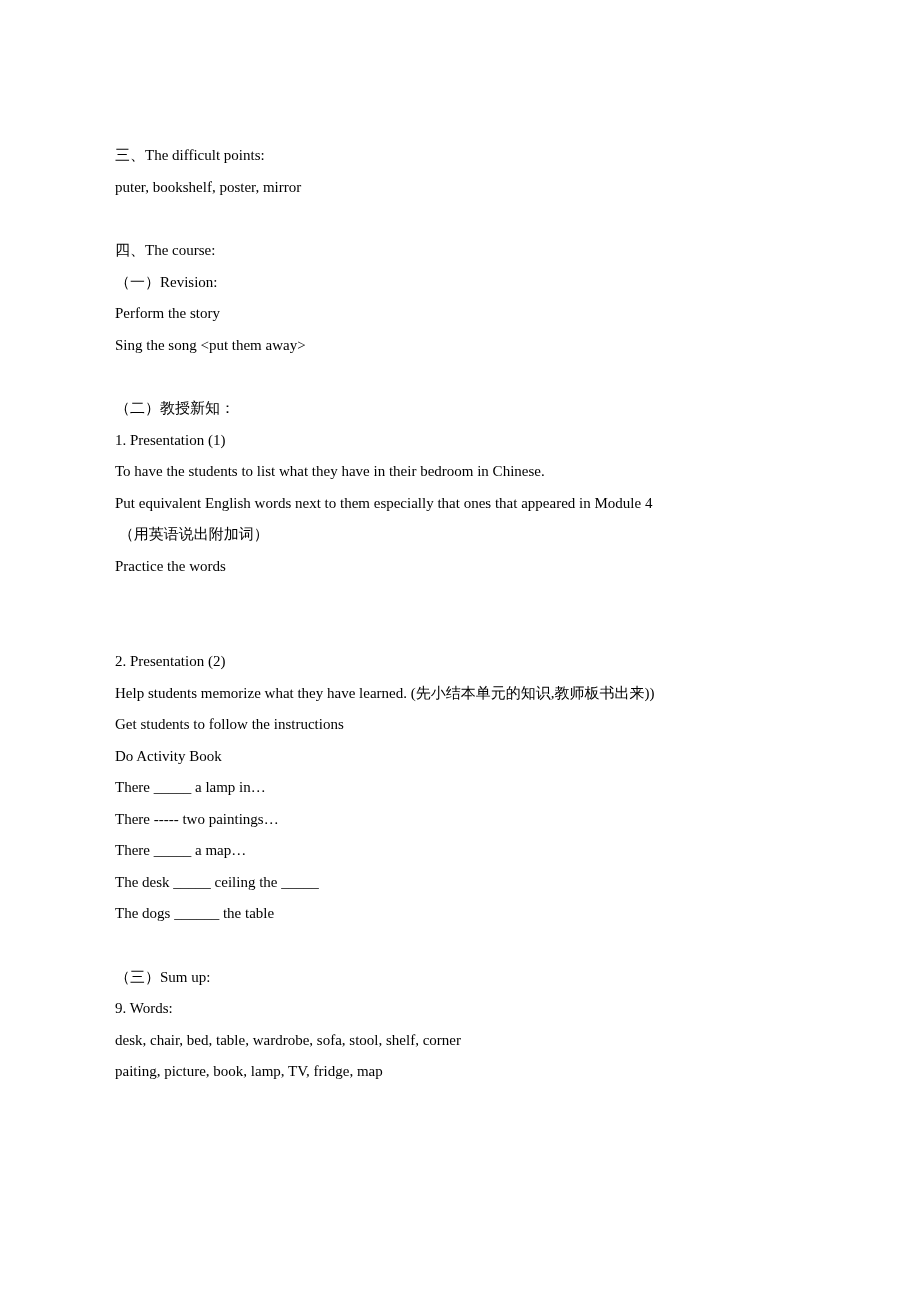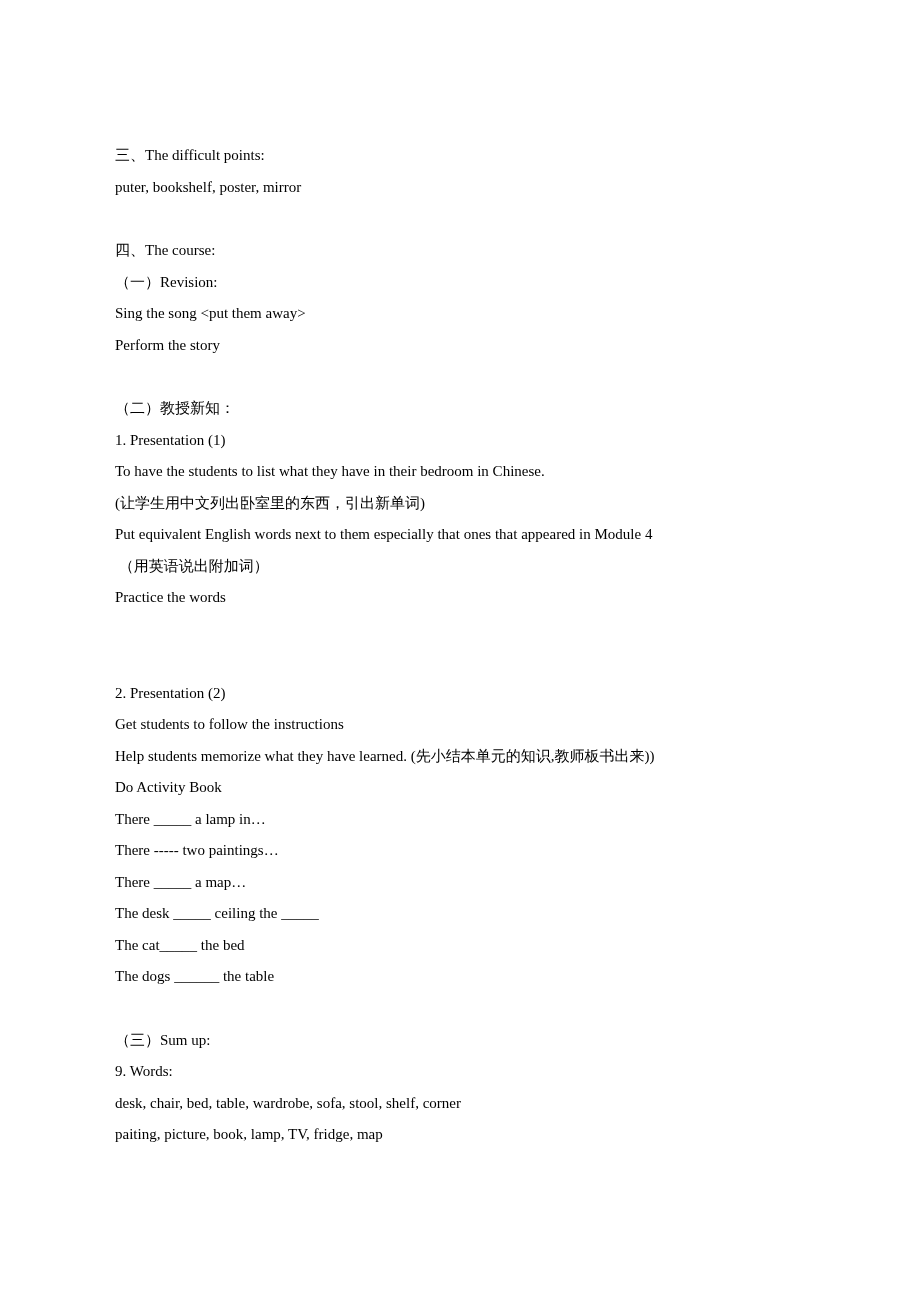--- a/index.html
+++ b/index.html
@@ -35,45 +35,43 @@
 
 <div class="page">
 
   <div class="line bold">三、The difficult points:</div>
   <div class="line">puter, bookshelf, poster, mirror</div>
 
   <div class="spacer"></div>
 
   <div class="line bold">四、The course:</div>
   <div class="line bold">（一）Revision:</div>
+  <div class="line">Perform the story</div>
   <div class="line">Sing the song &lt;put them away&gt;</div>
-  <div class="line">Perform the story</div>
 
   <div class="spacer"></div>
 
   <div class="line bold">（二）教授新知：</div>
   <div class="line">1. Presentation (1)</div>
   <div class="line">To have the students to list what they have in their bedroom in Chinese.</div>
-  <div class="line">(让学生用中文列出卧室里的东西，引出新单词)</div>
   <div class="line">Put equivalent English words next to them especially that ones that appeared in Module 4</div>
   <div class="line"> （用英语说出附加词）</div>
   <div class="line">Practice the words</div>
 
   <div class="spacer"></div>
   <div class="spacer-small"></div>
 
   <div class="line">2. Presentation (2)</div>
+  <div class="line">Help students memorize what they have learned. (先小结本单元的知识,教师板书出来))</div>
   <div class="line">Get students to follow the instructions</div>
-  <div class="line">Help students memorize what they have learned. (先小结本单元的知识,教师板书出来))</div>
   <div class="line">Do Activity Book</div>
   <div class="line">There _____ a lamp in…</div>
   <div class="line">There ----- two paintings…</div>
   <div class="line">There _____ a map…</div>
   <div class="line">The desk _____ ceiling the _____</div>
-  <div class="line">The cat_____ the bed</div>
   <div class="line">The dogs ______ the table</div>
 
   <div class="spacer"></div>
 
   <div class="line bold">（三）Sum up:</div>
   <div class="line">9. Words:</div>
   <div class="line">desk, chair, bed, table, wardrobe, sofa, stool, shelf, corner</div>
   <div class="line">paiting, picture, book, lamp, TV, fridge, map</div>
 
 </div>

